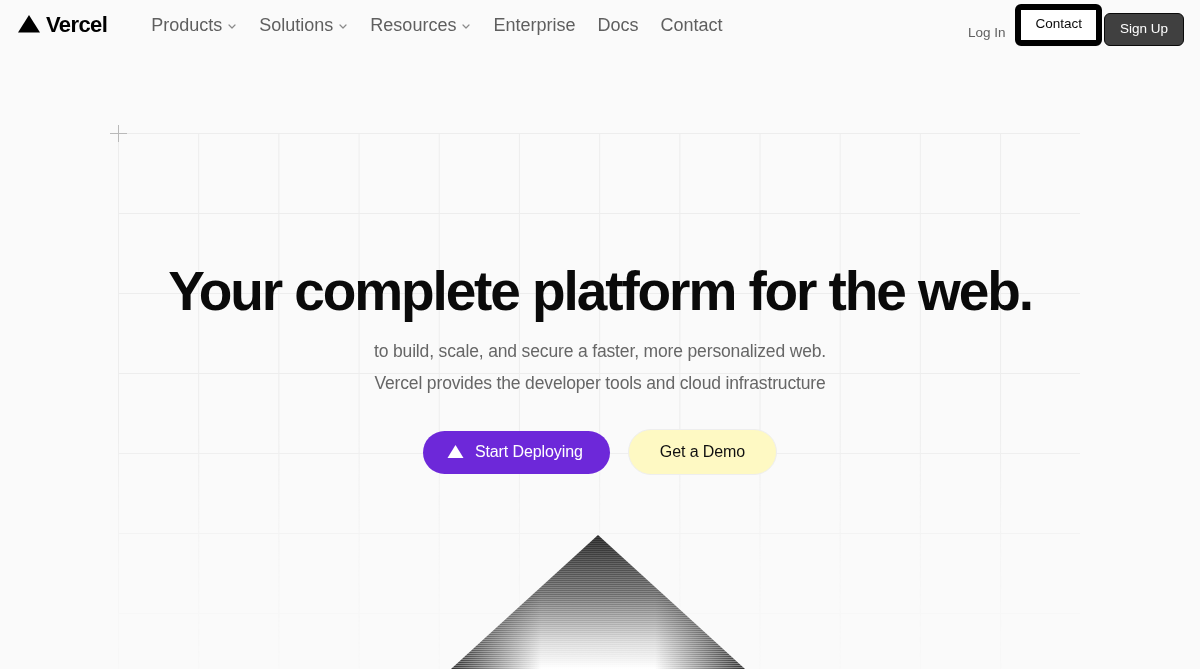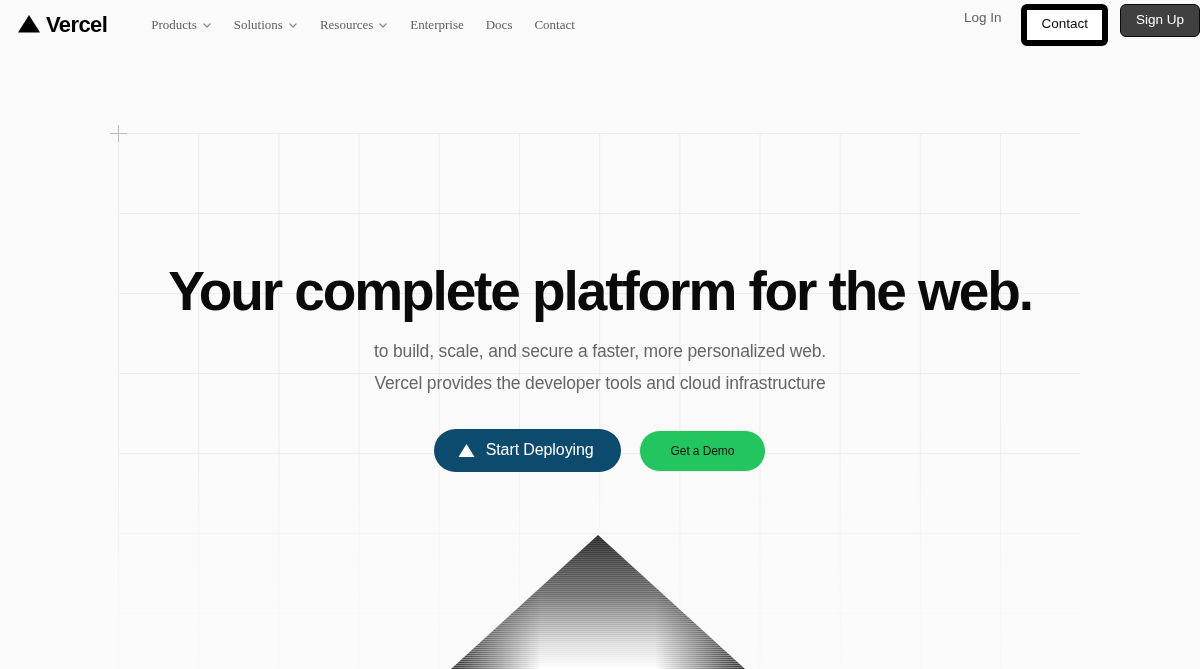--- a/index.html
+++ b/index.html
@@ -47,37 +47,38 @@
   }
 
   .mainnav {
     display: flex;
     align-items: center;
     gap: 0px;
     margin-left: 33px;
   }
   .navitem {
     display: flex;
+    align-items: center;
     gap: 5px;
     padding: 6px 11px;
-    font-size: 13px;
+    font-size: 18px;
     color: #5f5f5f;
     cursor: pointer;
     border-radius: 5px;
     white-space: nowrap;
     text-decoration: none;
-    font-family: Liberation Serif, serif;
   }
   .chev { display: block; margin-top: 1px; }
 
   .header-right {
     margin-left: auto;
+    margin-right: 16px;
     display: flex;
-    align-items: flex-start;
-    gap: 12px;
+    align-items: flex-end;
+    gap: 2px;
   }
   .login-link {
     font-size: 13.5px;
     color: #5f5f5f;
     cursor: pointer;
     padding: 6px 8px;
     text-decoration: none;
   }
   .btn-contact {
     font-family: inherit;
@@ -204,36 +205,36 @@
     justify-content: center;
     align-items: center;
     gap: 18px;
     z-index: 30;
   }
   .btn-deploy {
     font-family: inherit;
     display: inline-flex;
     align-items: center;
     gap: 11px;
-    background: #0c4a6e;
+    background: #6d28d9;
     color: #ffffff;
     font-size: 16px;
     border: none;
     border-radius: 999px;
     padding: 13px 27px 14px 24px;
     cursor: pointer;
     line-height: 1;
     pointer-events: auto;
     letter-spacing: -0.1px;
   }
   .btn-demo {
     font-family: inherit;
-    background: #22c55e;
+    background: #fef9c3;
     color: #111111;
-    font-size: 12px;
+    font-size: 16px;
     border: 1px solid #eeeeee;
     border-radius: 999px;
     padding: 14px 31px;
     cursor: pointer;
     line-height: 1;
     pointer-events: auto;
     letter-spacing: -0.1px;
   }
 </style>
 </head>

